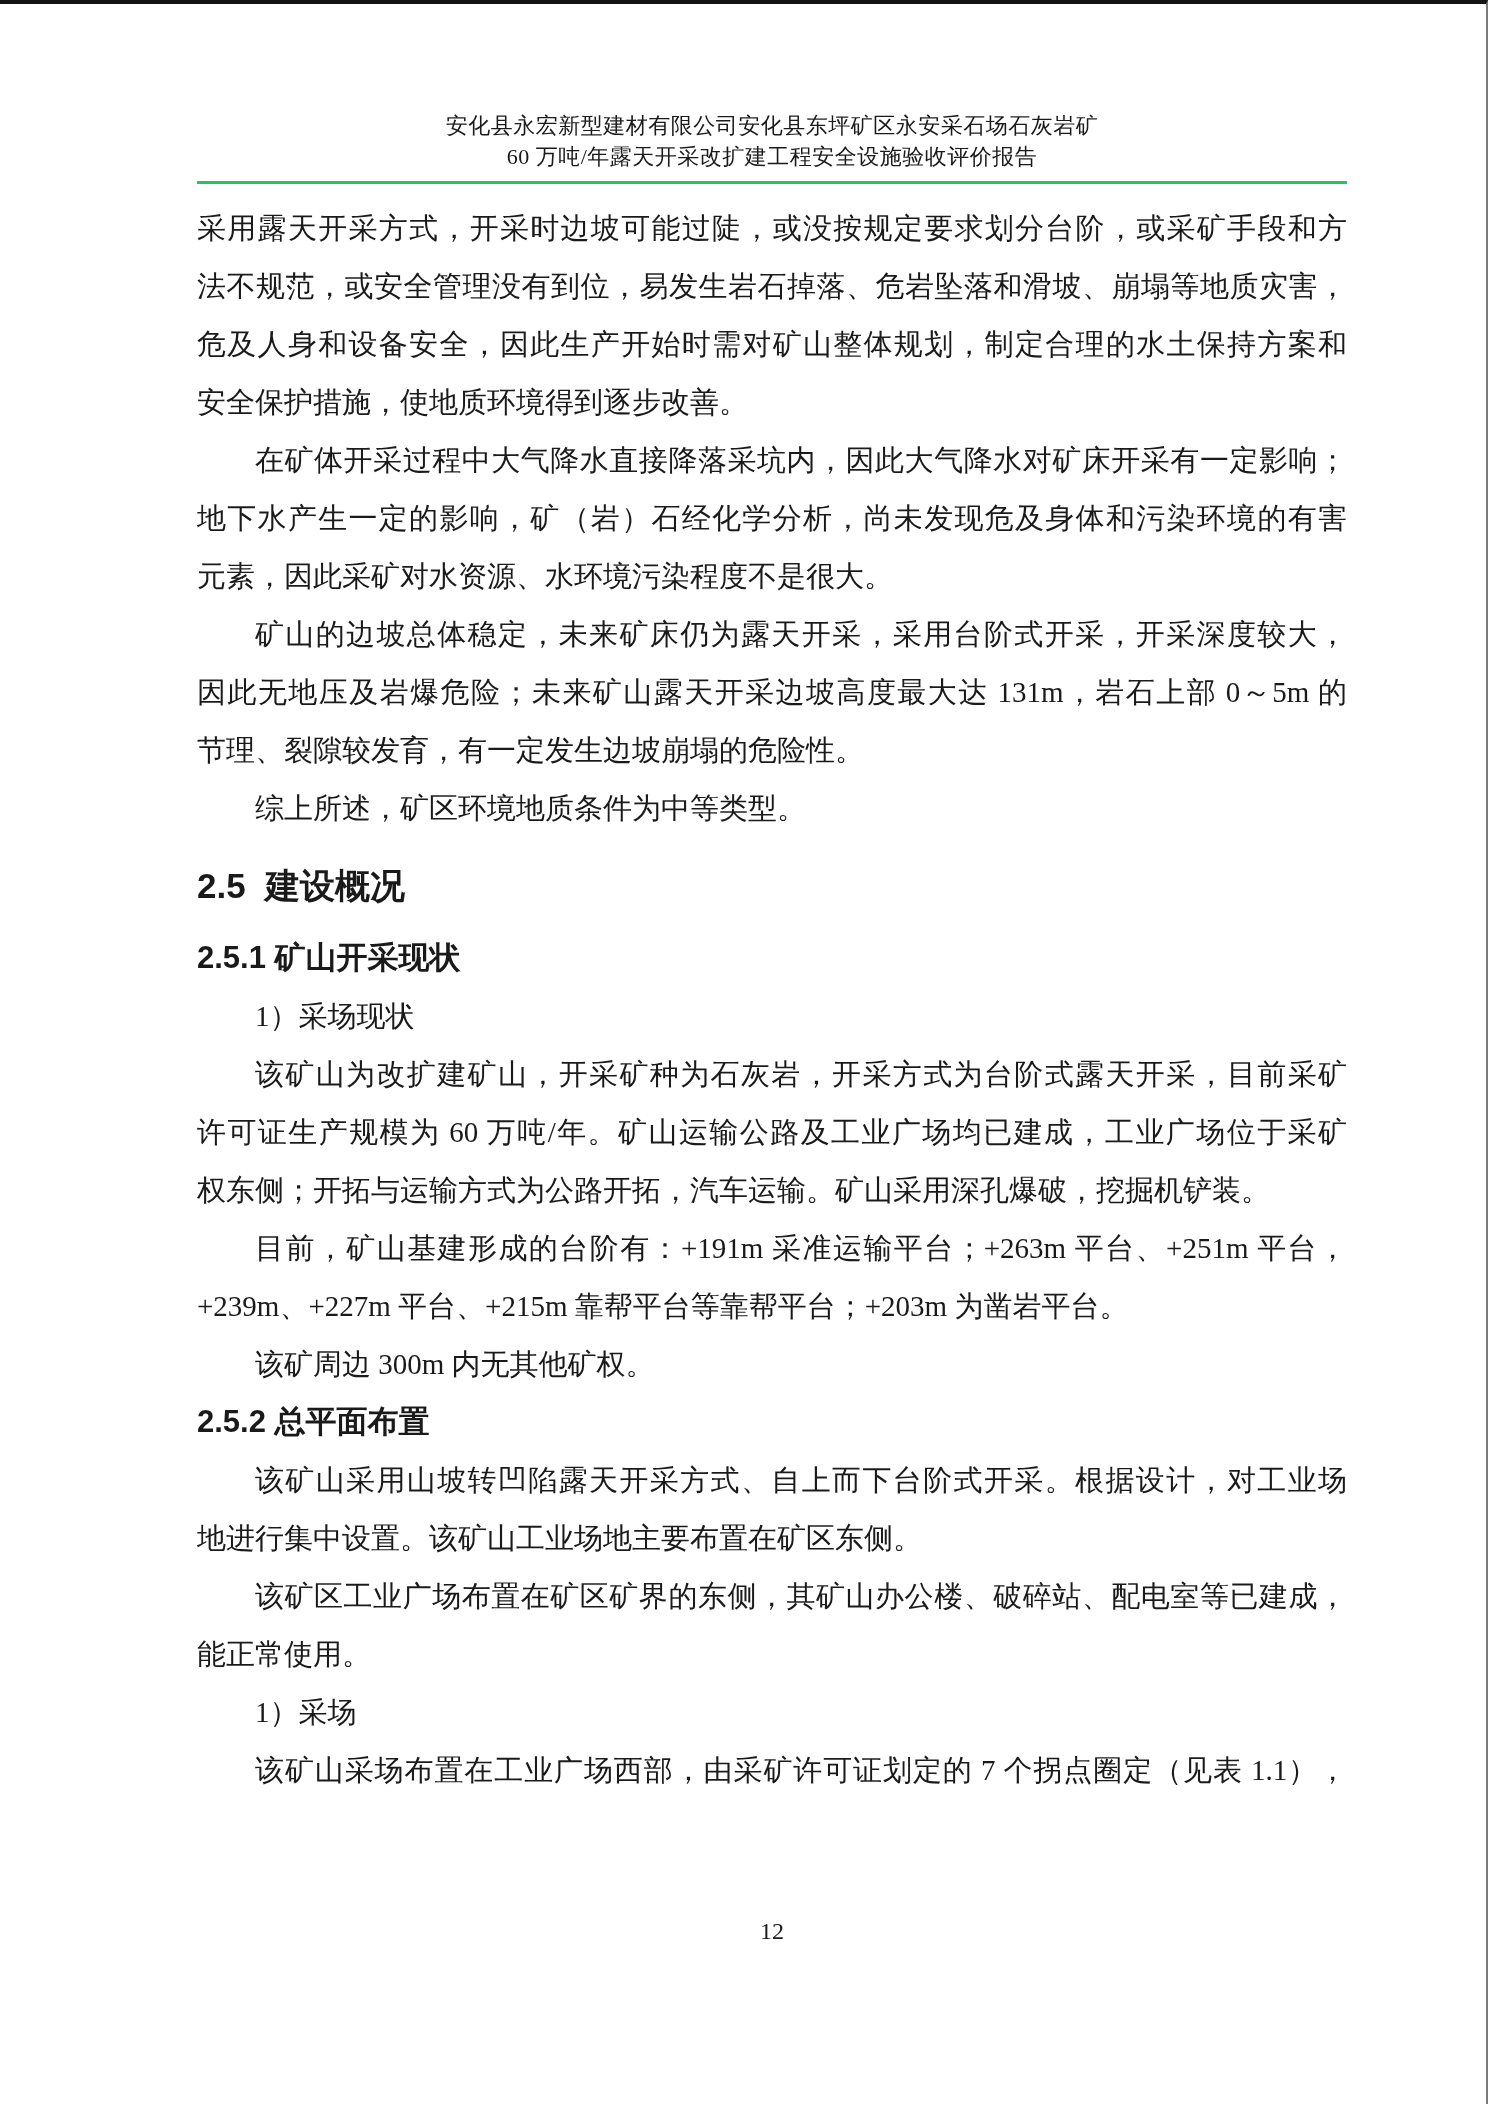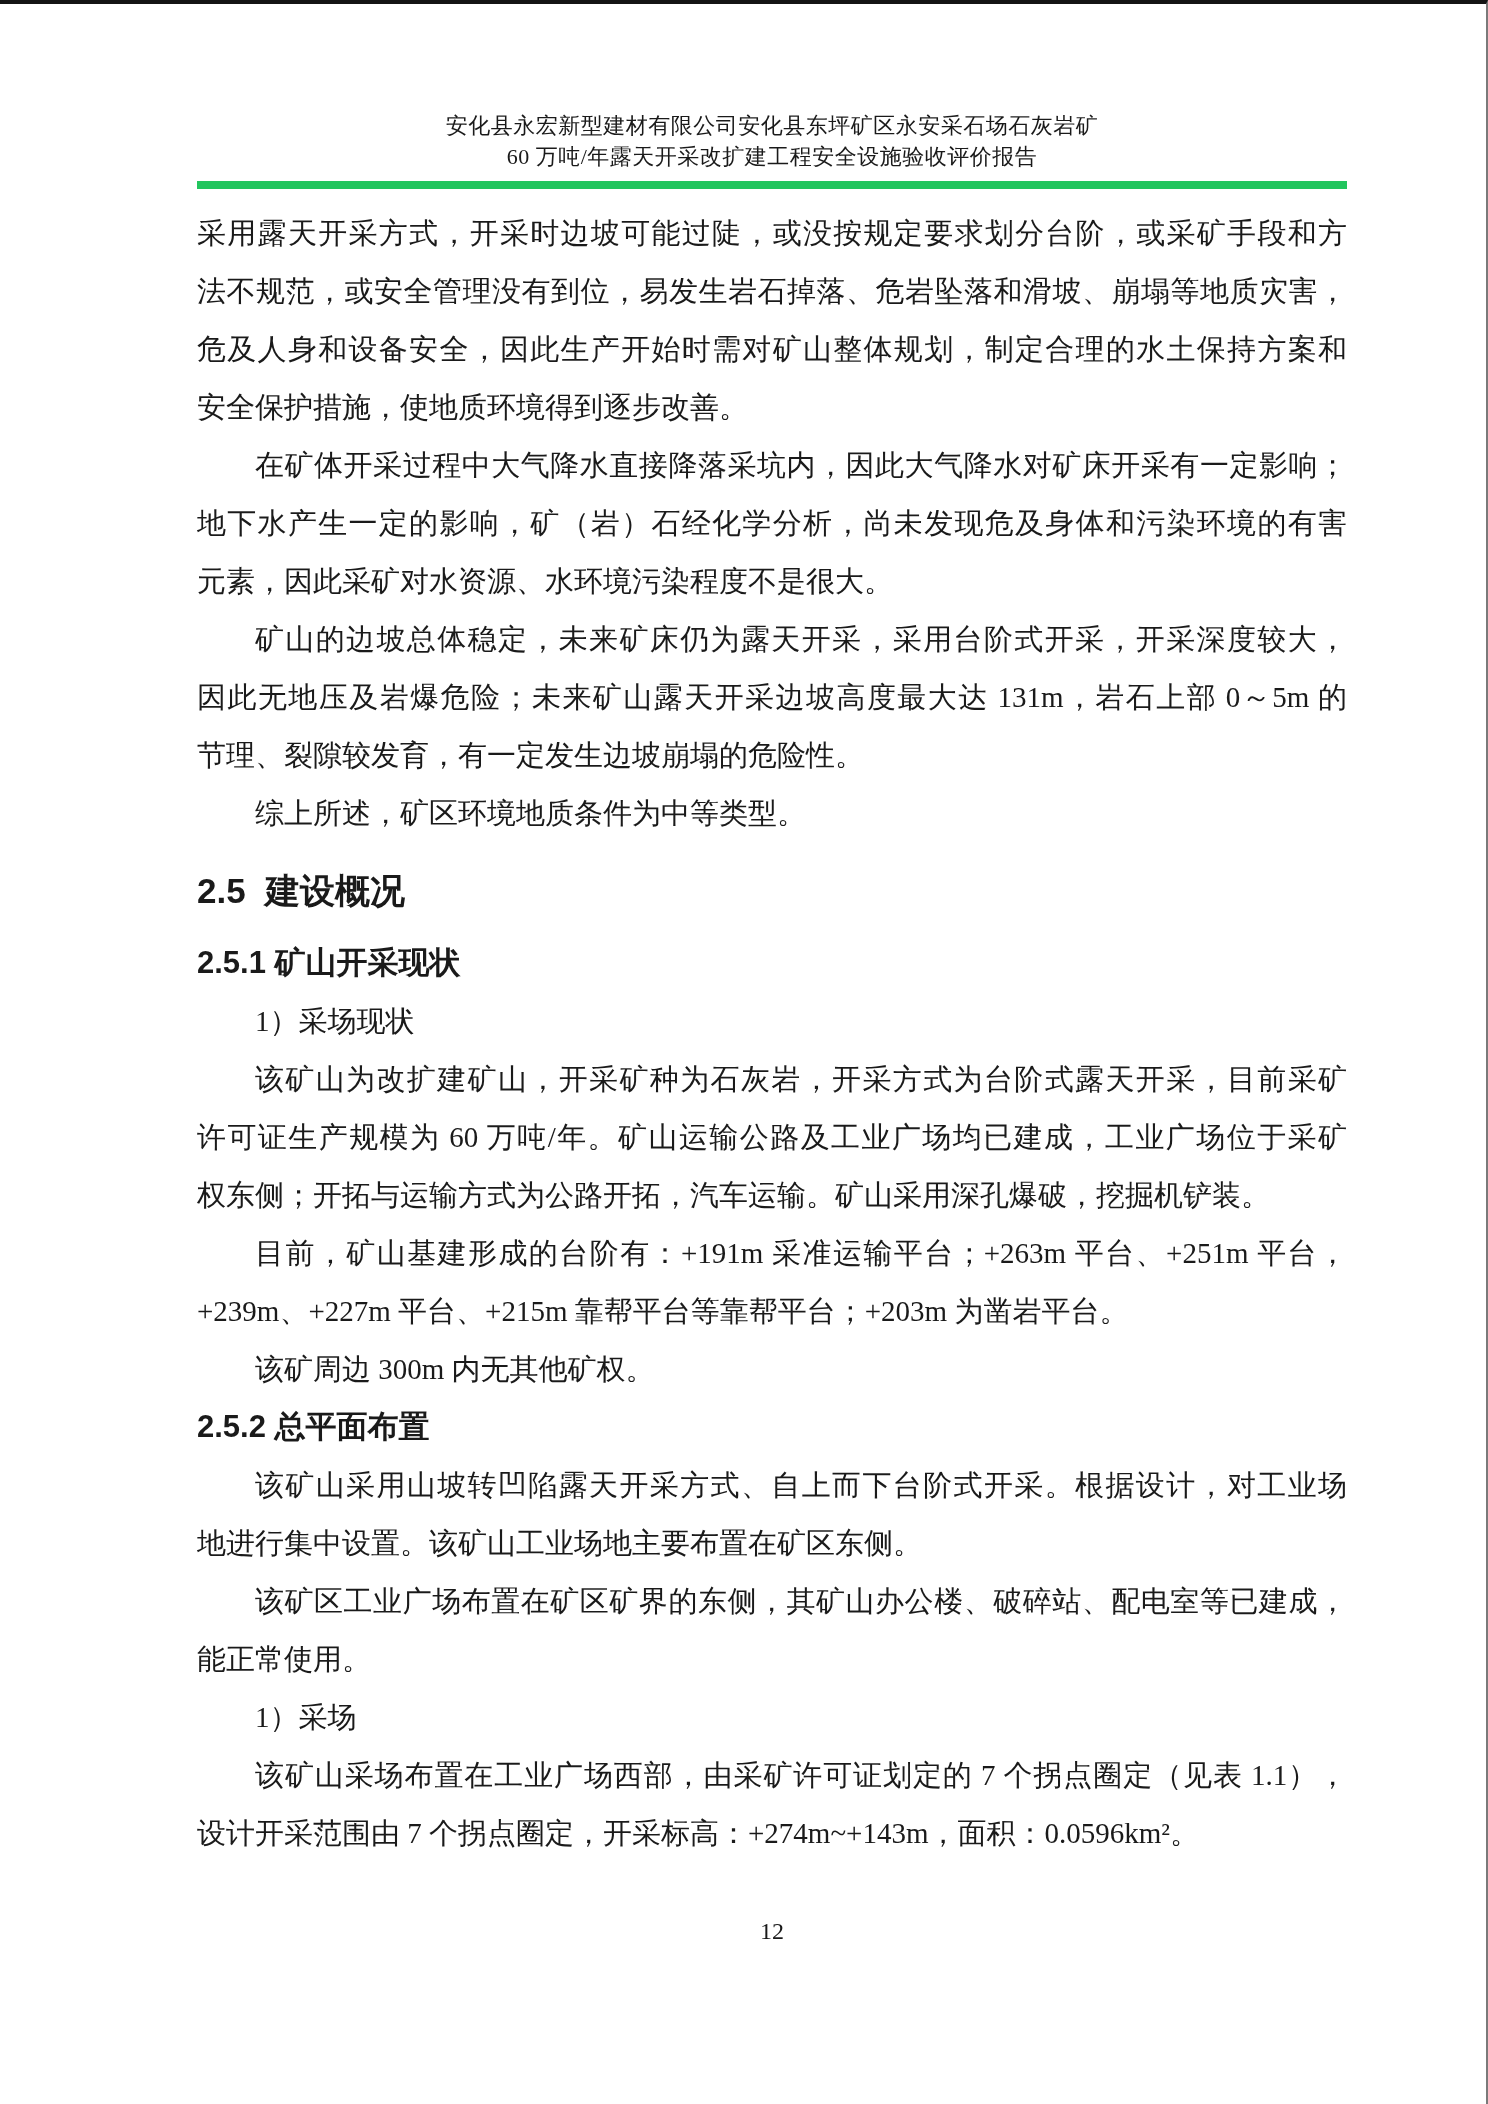--- a/index.html
+++ b/index.html
@@ -15,21 +15,21 @@
     overflow:hidden;
   }
   .col{margin-left:197px;margin-right:139px;} 
 
   .doc-header{
     padding-top:106px;
     padding-bottom:9px;
     text-align:center;
     font-size:22px;
     line-height:31px;
-    border-bottom:8px solid #22c55e;
+    border-bottom:3px solid #22c55e;
     letter-spacing:0.5px;
   }
 
   .doc-body{padding-top:15px;}
   .ln{
     height:58px;
     line-height:58px;
     font-size:29px;
     text-align:justify;
     text-align-last:justify;
@@ -98,20 +98,19 @@
       <div class="ln ind">目前，矿山基建形成的台阶有：+191m 采准运输平台；+263m 平台、+251m 平台，</div>
       <div class="ln end">+239m、+227m 平台、+215m 靠帮平台等靠帮平台；+203m 为凿岩平台。</div>
       <div class="ln ind end">该矿周边 300m 内无其他矿权。</div>
       <div class="h2 tight">2.5.2 总平面布置</div>
       <div class="ln ind">该矿山采用山坡转凹陷露天开采方式、自上而下台阶式开采。根据设计，对工业场</div>
       <div class="ln end">地进行集中设置。该矿山工业场地主要布置在矿区东侧。</div>
       <div class="ln ind">该矿区工业广场布置在矿区矿界的东侧，其矿山办公楼、破碎站、配电室等已建成，</div>
       <div class="ln end">能正常使用。</div>
       <div class="ln ind end">1）采场</div>
       <div class="ln ind">该矿山采场布置在工业广场西部，由采矿许可证划定的 7 个拐点圈定（见表 1.1），</div>
-      <div class="ln end">设计开采范围由 7 个拐点圈定，开采标高：+274m~+143m，面积：0.0596km²。</div>
     </main>
 
   <footer class="doc-footer">
     <span>12</span>
   </footer>
 
 </div>
 
 </body></html>

